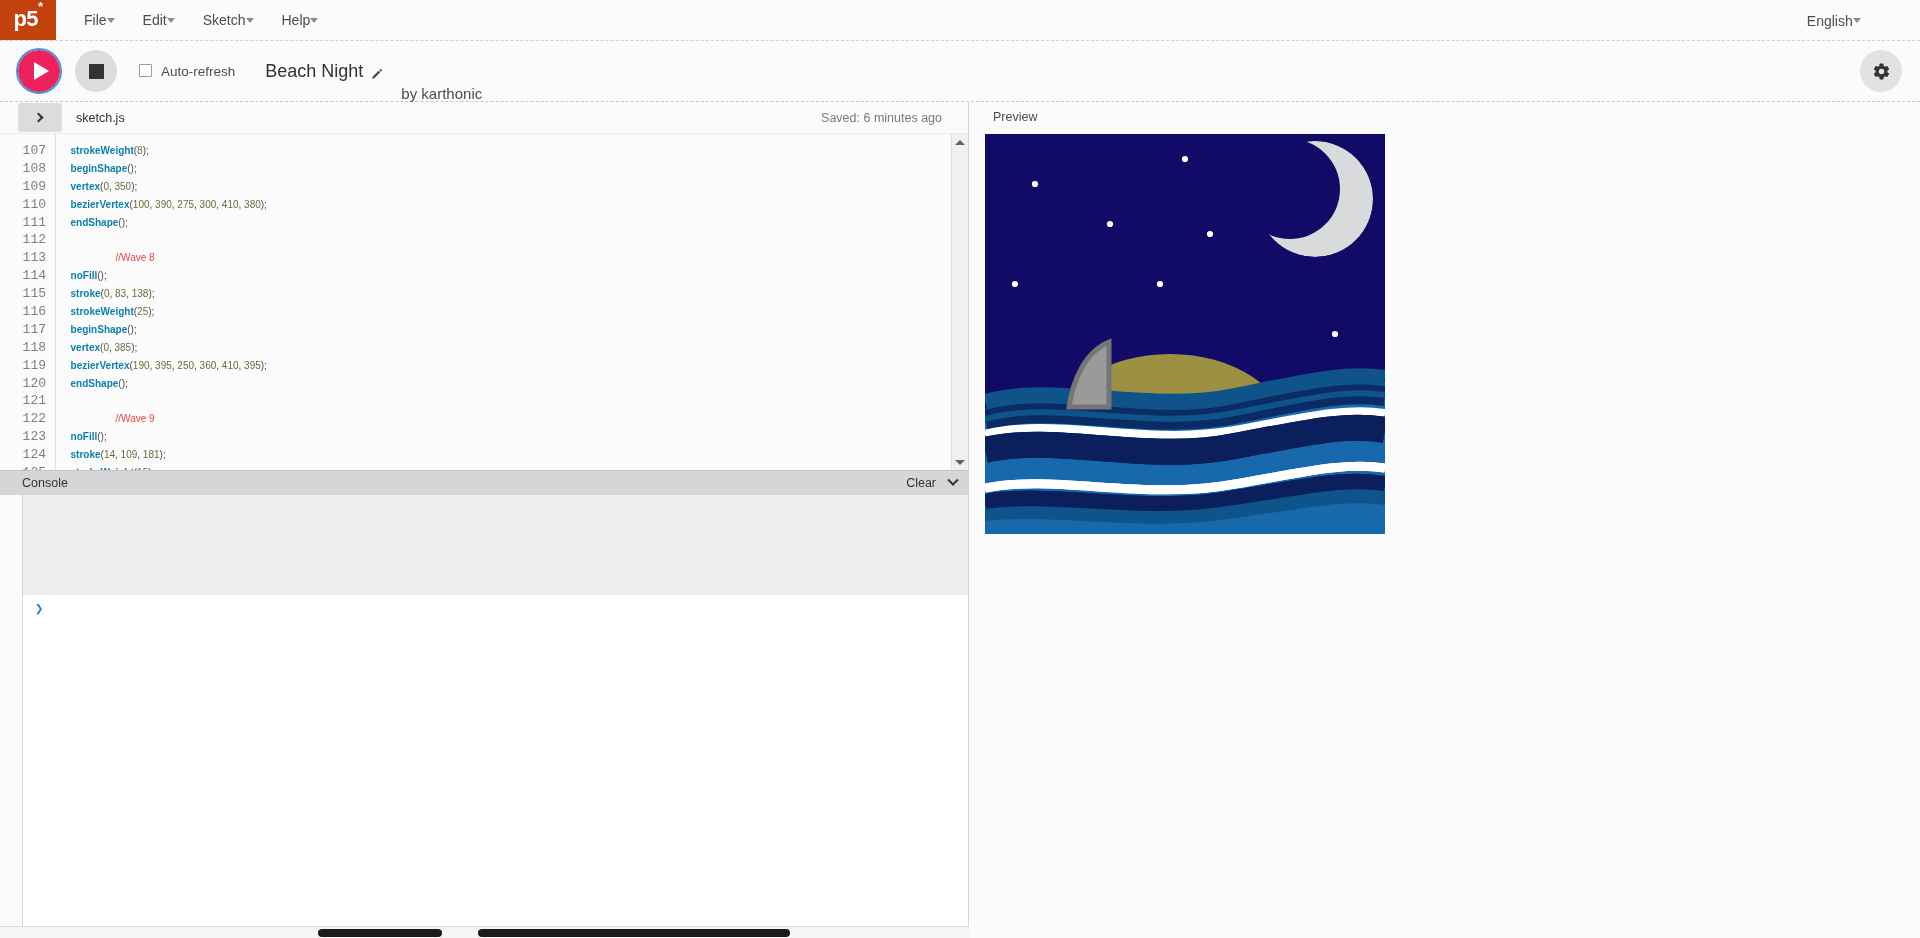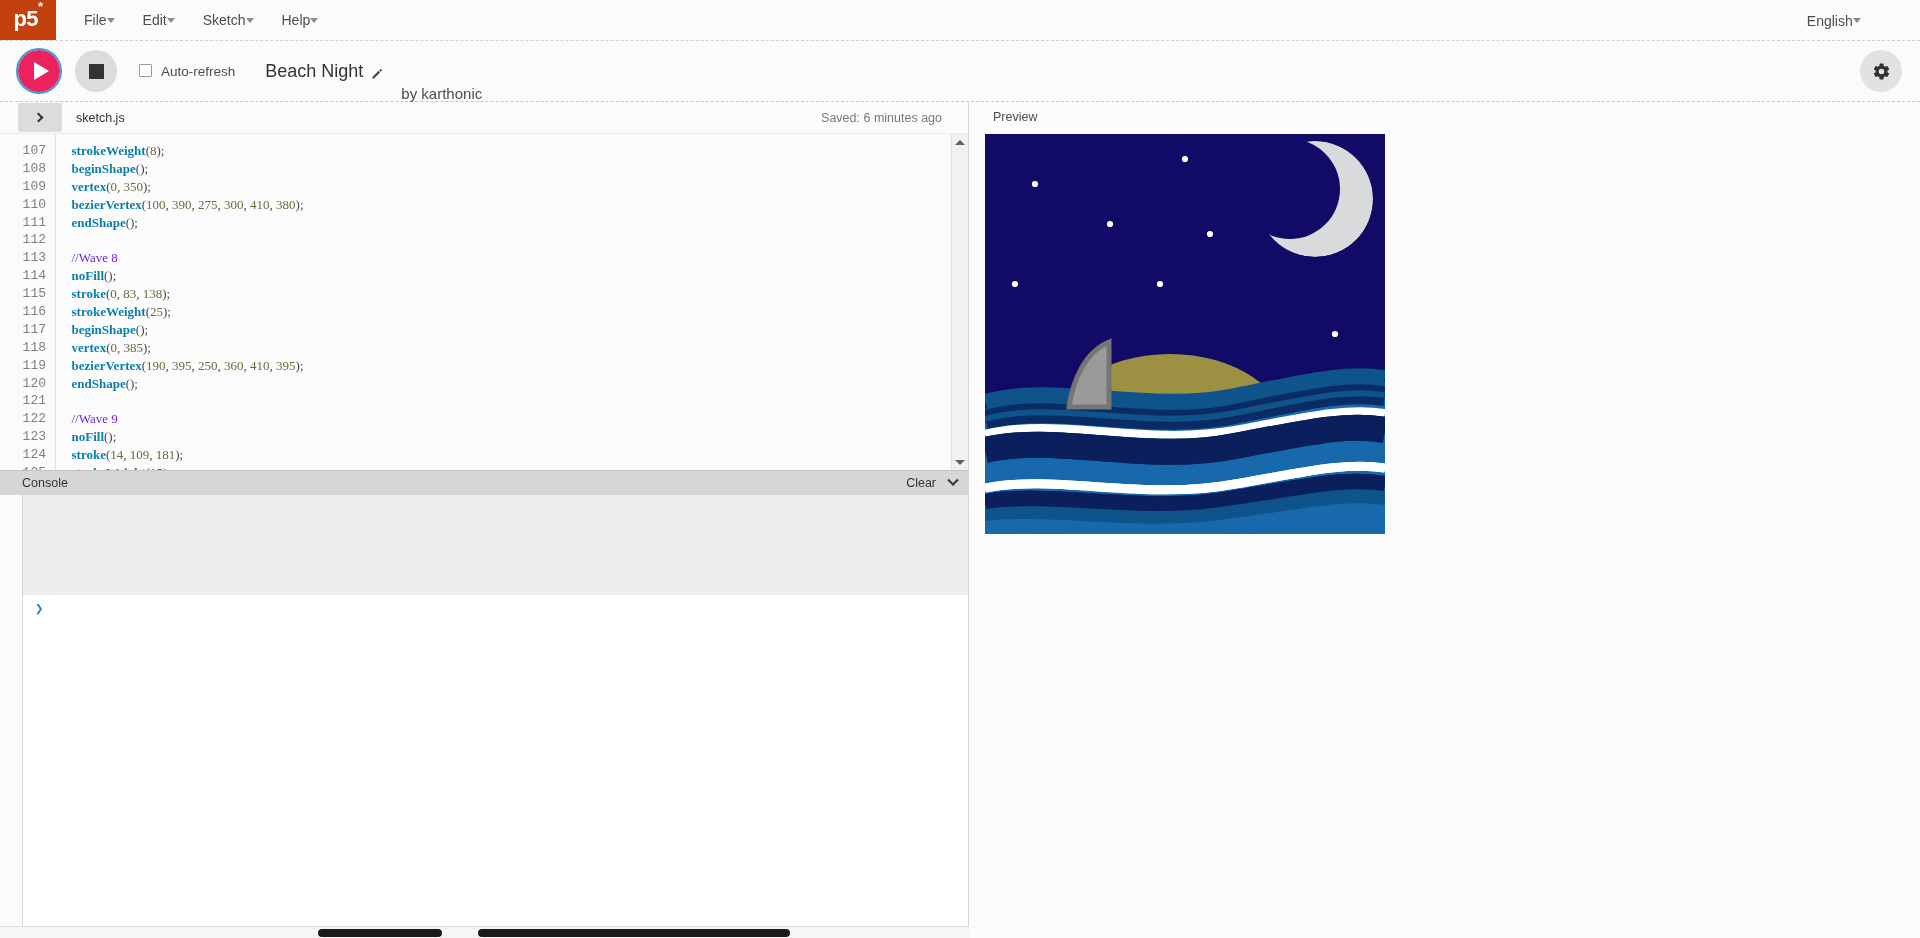--- a/index.html
+++ b/index.html
@@ -238,29 +238,29 @@
   .code-lines {
     flex: 1;
     padding-top: 8px;
     padding-left: 9px;
     overflow: hidden;
     position: relative;
   }
   .cl {
     height: 17.9px;
     line-height: 17.9px;
-    font-family: Liberation Serif, serif;
-    font-size: 13px;
+    font-family: Liberation Sans, sans-serif;
+    font-size: 10px;
     white-space: pre;
     color: #333;
   }
   .tk-fn    { color: #0b7fab; font-weight: bold; }
   .tk-num   { color: #6d6a3c; }
   .tk-punct { color: #4a4a4a; }
-  .tk-com   { color: #6d28d9; }
+  .tk-com   { color: #ef4444; margin-left: 45px; }
 
   
   .v-scroll {
     width: 17px;
     flex: 0 0 17px;
     background: #f1f1f1;
     border-left: 1px solid #e0e0e0;
     position: relative;
     display: flex;
     flex-direction: column;

